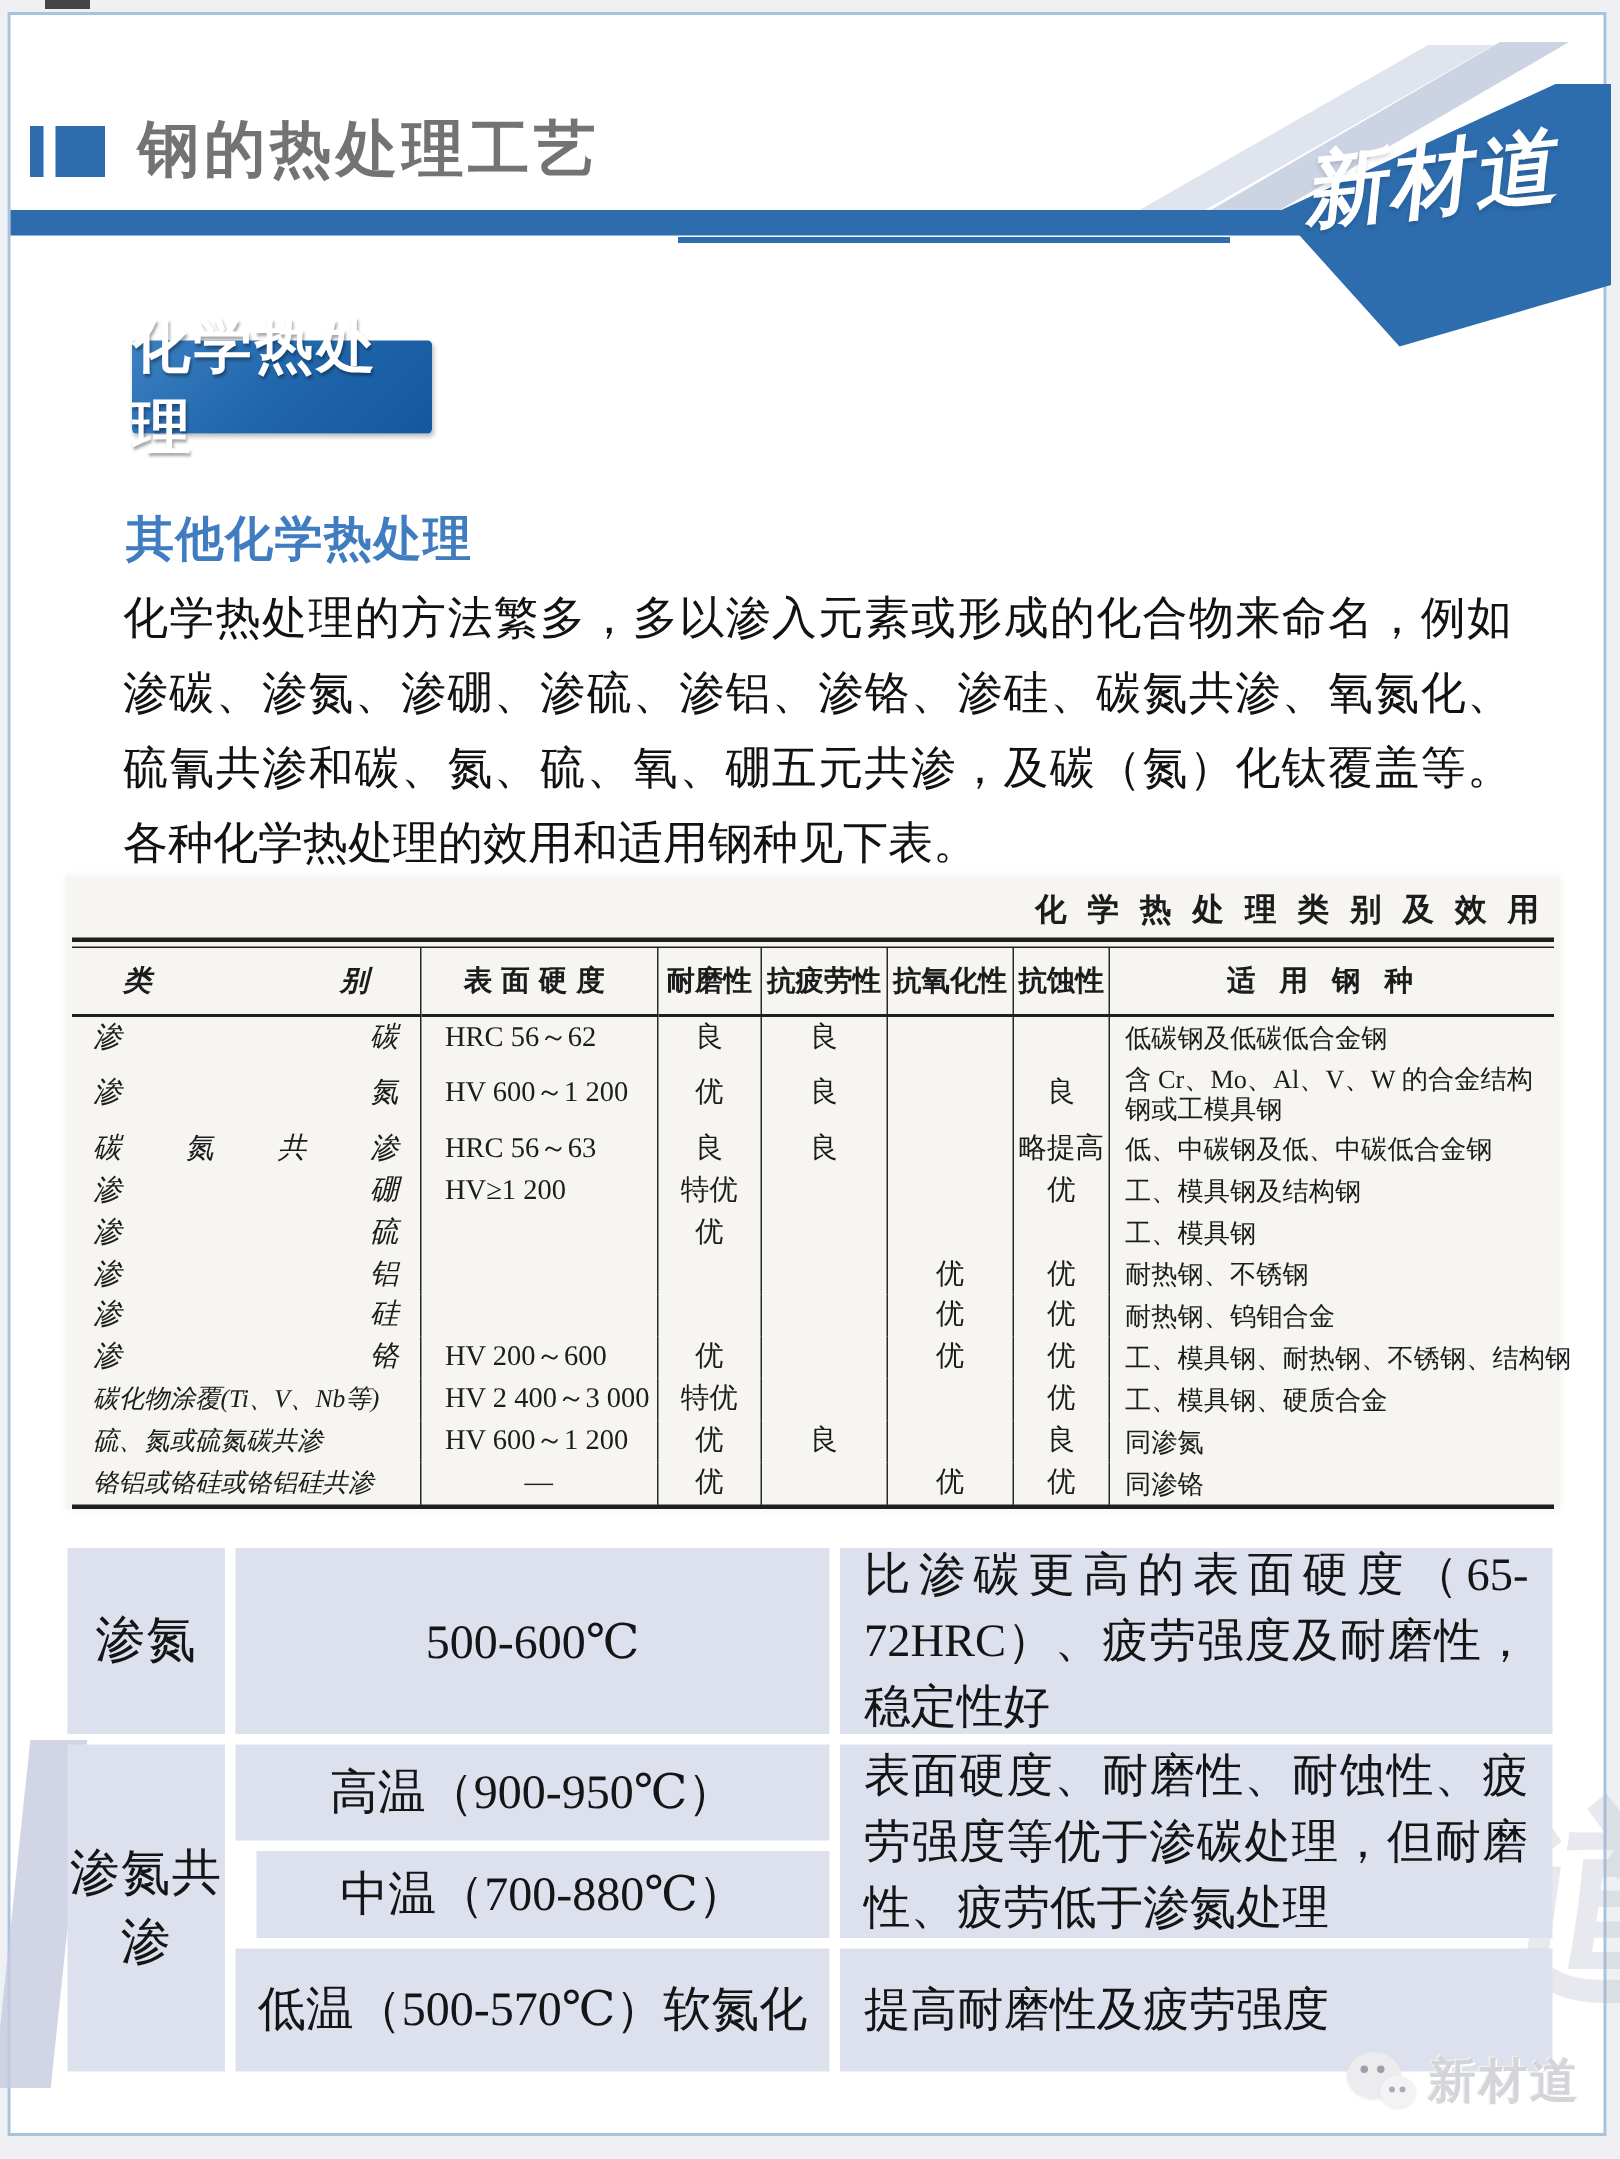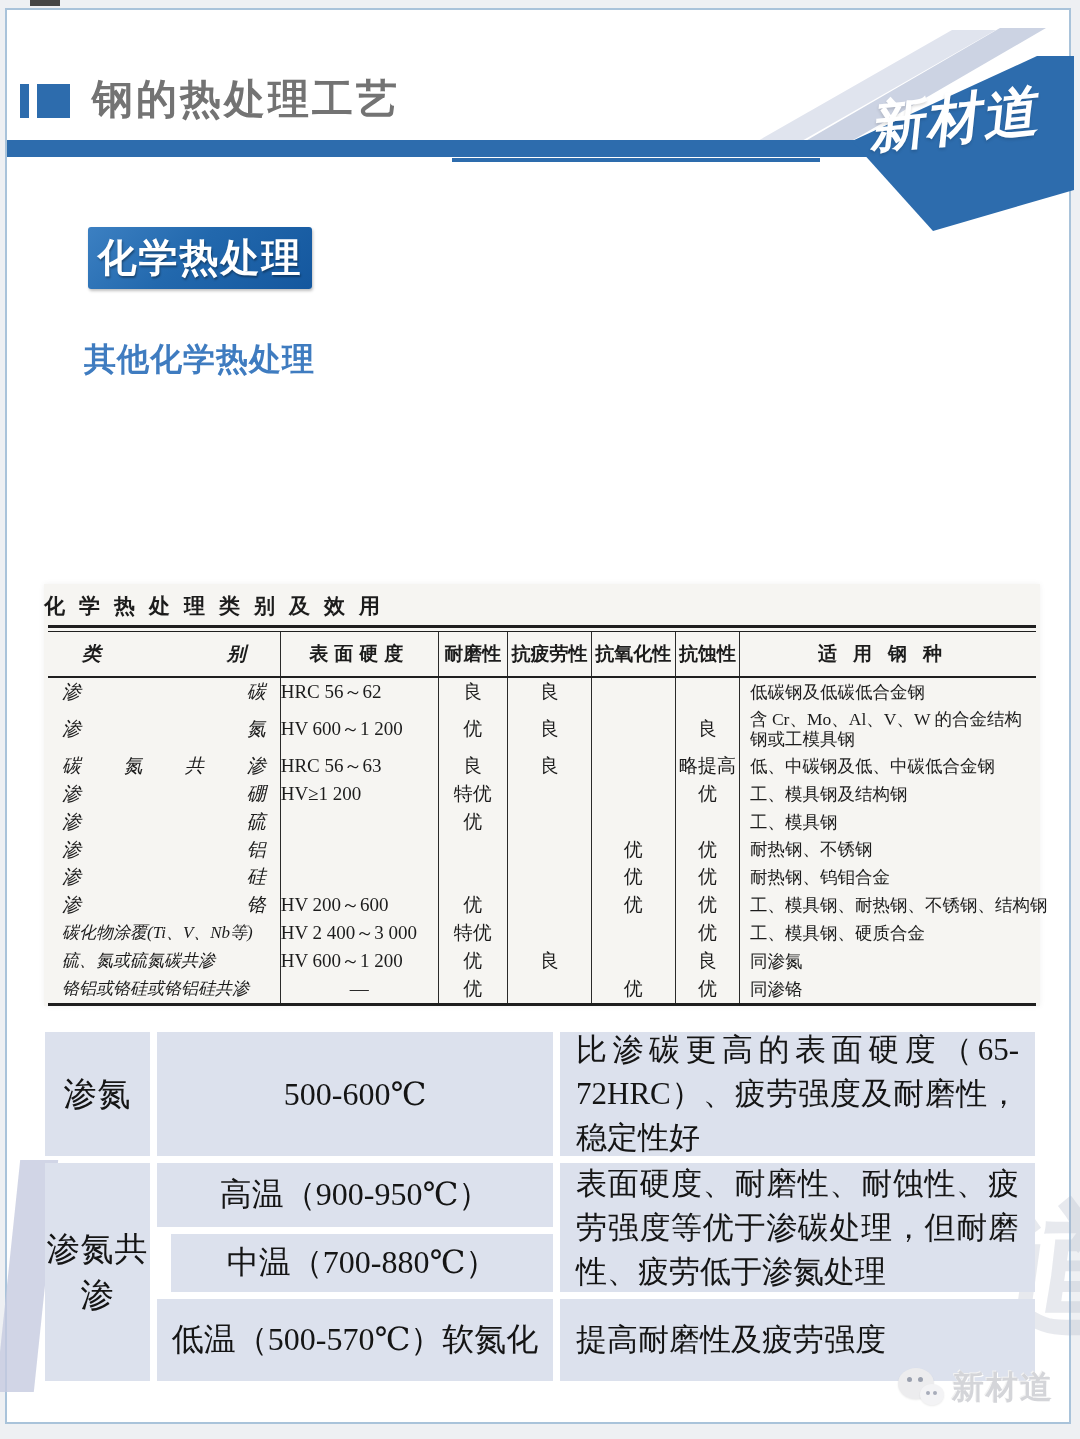--- a/index.html
+++ b/index.html
@@ -9,44 +9,44 @@
   .deco{position:absolute;left:0;top:0;z-index:1;pointer-events:none;}
   .top-strip{position:absolute;left:30px;top:0;width:30px;height:6px;background:#454545;z-index:2;}
 
   
   .bullet-thin{position:absolute;left:20px;top:84px;width:9px;height:34px;background:#2d6cad;z-index:3;}
   .bullet-square{position:absolute;left:37px;top:84px;width:33px;height:34px;background:#2d6cad;z-index:3;}
   .page-title{position:absolute;left:92px;top:72px;font-size:41px;font-weight:bold;color:#737373;letter-spacing:3px;z-index:3;}
   .brand-logo{position:absolute;left:872px;top:80px;width:220px;font-size:55px;font-weight:bold;color:#ffffff;z-index:4;transform:rotate(-6deg) skewX(-12deg);letter-spacing:2px;text-shadow:0 2px 3px rgba(0,0,0,.15);}
 
   
-  .section-badge{position:absolute;left:88px;top:227px;width:224px;height:62px;background:linear-gradient(135deg,#3c80c2 0%,#2268ad 45%,#14579e 100%);border-radius:3px;display:flex;align-items:center;justify-content:center;z-index:3;box-shadow:1px 2px 3px rgba(0,0,0,.25);}
+  .section-badge{position:absolute;left:88px;top:227px;width:200px;height:62px;background:linear-gradient(135deg,#3c80c2 0%,#2268ad 45%,#14579e 100%);border-radius:3px;display:flex;align-items:center;justify-content:center;z-index:3;box-shadow:1px 2px 3px rgba(0,0,0,.25);}
   .section-badge span{color:#fff;font-size:39px;font-weight:bold;letter-spacing:2px;text-shadow:1px 2px 2px rgba(0,0,0,.35);}
 
   .subheading{position:absolute;left:84px;top:338px;font-size:32px;font-weight:bold;color:#3f7cc0;letter-spacing:1px;z-index:3;}
 
   .paragraph{position:absolute;left:82px;top:388px;width:926px;font-size:30px;line-height:50px;color:#121212;text-align:justify;z-index:3;}
 
   
   .scan{position:absolute;left:44px;top:584px;width:996px;background:#f6f5f2;z-index:3;color:#1c1c1c;font-family:"Liberation Serif","DejaVu Serif",serif;box-shadow:0 0 6px rgba(0,0,0,.06);}
-  .scan-title{padding-top:8px;text-align:left;font-size:21px;font-weight:bold;letter-spacing:14px;}
+  .scan-title{padding-top:8px;text-align:right;font-size:21px;font-weight:bold;letter-spacing:14px;}
   .scan-rule{margin:5px 4px 0 4px;height:3px;border-top:3px solid #1f1f1f;border-bottom:1px solid #1f1f1f;}
   table.scan-table{width:calc(100% - 8px);margin:0 4px 0 4px;border-collapse:collapse;table-layout:fixed;border-bottom:3px solid #1f1f1f;}
   .scan-table th{font-size:19px;font-weight:bold;border-bottom:2px solid #1f1f1f;padding:9px 0;}
   .scan-table th,.scan-table td{border-left:1px solid #2a2a2a;vertical-align:middle;}
   .scan-table th:first-child,.scan-table td:first-child{border-left:none;font-style:italic;}
   .scan-table td{font-size:19px;padding:3px 0;line-height:1.15;}
   .col-cat{width:23.5%;} .col-hard{width:16%;} .col-wear{width:7%;} .col-fat{width:8.5%;} .col-ox{width:8.5%;} .col-cor{width:6.5%;} .col-steel{width:30%;}
   .th-spread{text-align:justify;text-align-last:justify;padding-left:34px !important;padding-right:34px !important;}
   .th-steel{text-align:center;letter-spacing:16px;}
   .th-hard{text-align:center;letter-spacing:6px;}
   td.cat{padding-left:14px;padding-right:14px;text-align:left;}
   td.cat.spread{text-align:justify;text-align-last:justify;}
   td.cat.small{font-size:17px;}
-  td.hard{white-space:nowrap;}
+  td.hard{padding-left:16px;white-space:nowrap;}
   td.eff{text-align:center;}
   td.steel{padding-left:10px;font-size:17.5px;white-space:nowrap;}
   td.steel.wrap{white-space:normal;}
   td.center{text-align:center;padding-left:0;}
 
   
   .sum{position:absolute;left:45px;width:990px;display:grid;grid-template-columns:105px 396px 475px;gap:7px;z-index:3;font-family:"Liberation Serif","DejaVu Serif",serif;color:#151515;}
   .sum-1{top:1032px;grid-template-rows:124px;}
   .sum-2{top:1163px;grid-template-rows:64px 58px 82px;}
   .cell{background:#dce1ed;display:flex;align-items:center;justify-content:center;}
@@ -93,20 +93,21 @@
   <div class="bullet-square"></div>
   <h1 class="page-title" style="margin:0;">钢的热处理工艺</h1>
   <div class="brand-logo">新材道</div>
 
   <div class="section-badge">
     <span>化学热处理</span>
   </div>
 
   <h2 class="subheading" style="margin:0;">其他化学热处理</h2>
 
+  <p class="paragraph" style="margin:0;">化学热处理的方法繁多，多以渗入元素或形成的化合物来命名，例如渗碳、渗氮、渗硼、渗硫、渗铝、渗铬、渗硅、碳氮共渗、氧氮化、硫氰共渗和碳、氮、硫、氧、硼五元共渗，及碳（氮）化钛覆盖等。各种化学热处理的效用和适用钢种见下表。</p>
 
   <section class="scan">
     <div class="scan-title">化学热处理类别及效用</div>
     <div class="scan-rule"></div>
     <table class="scan-table">
       <colgroup>
         <col class="col-cat">
           <col class="col-hard">
           <col class="col-wear">
           <col class="col-fat">

